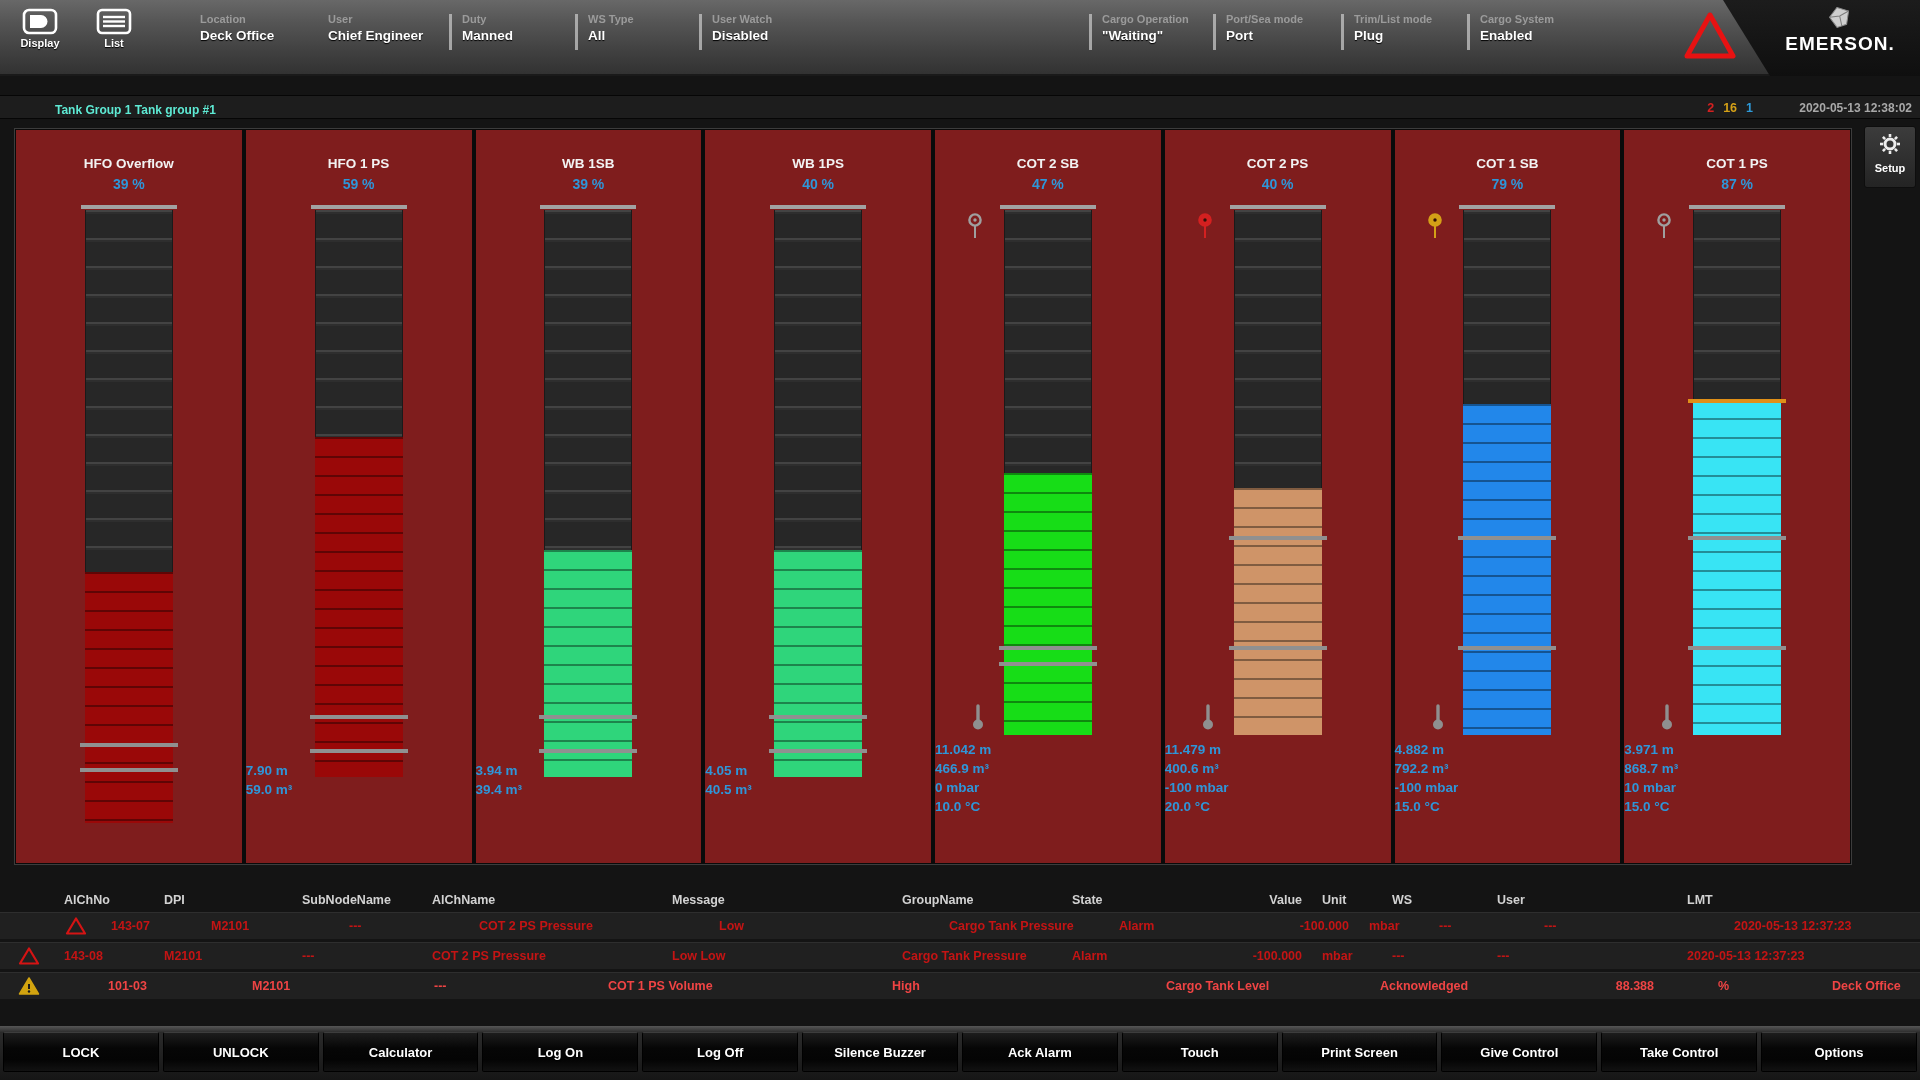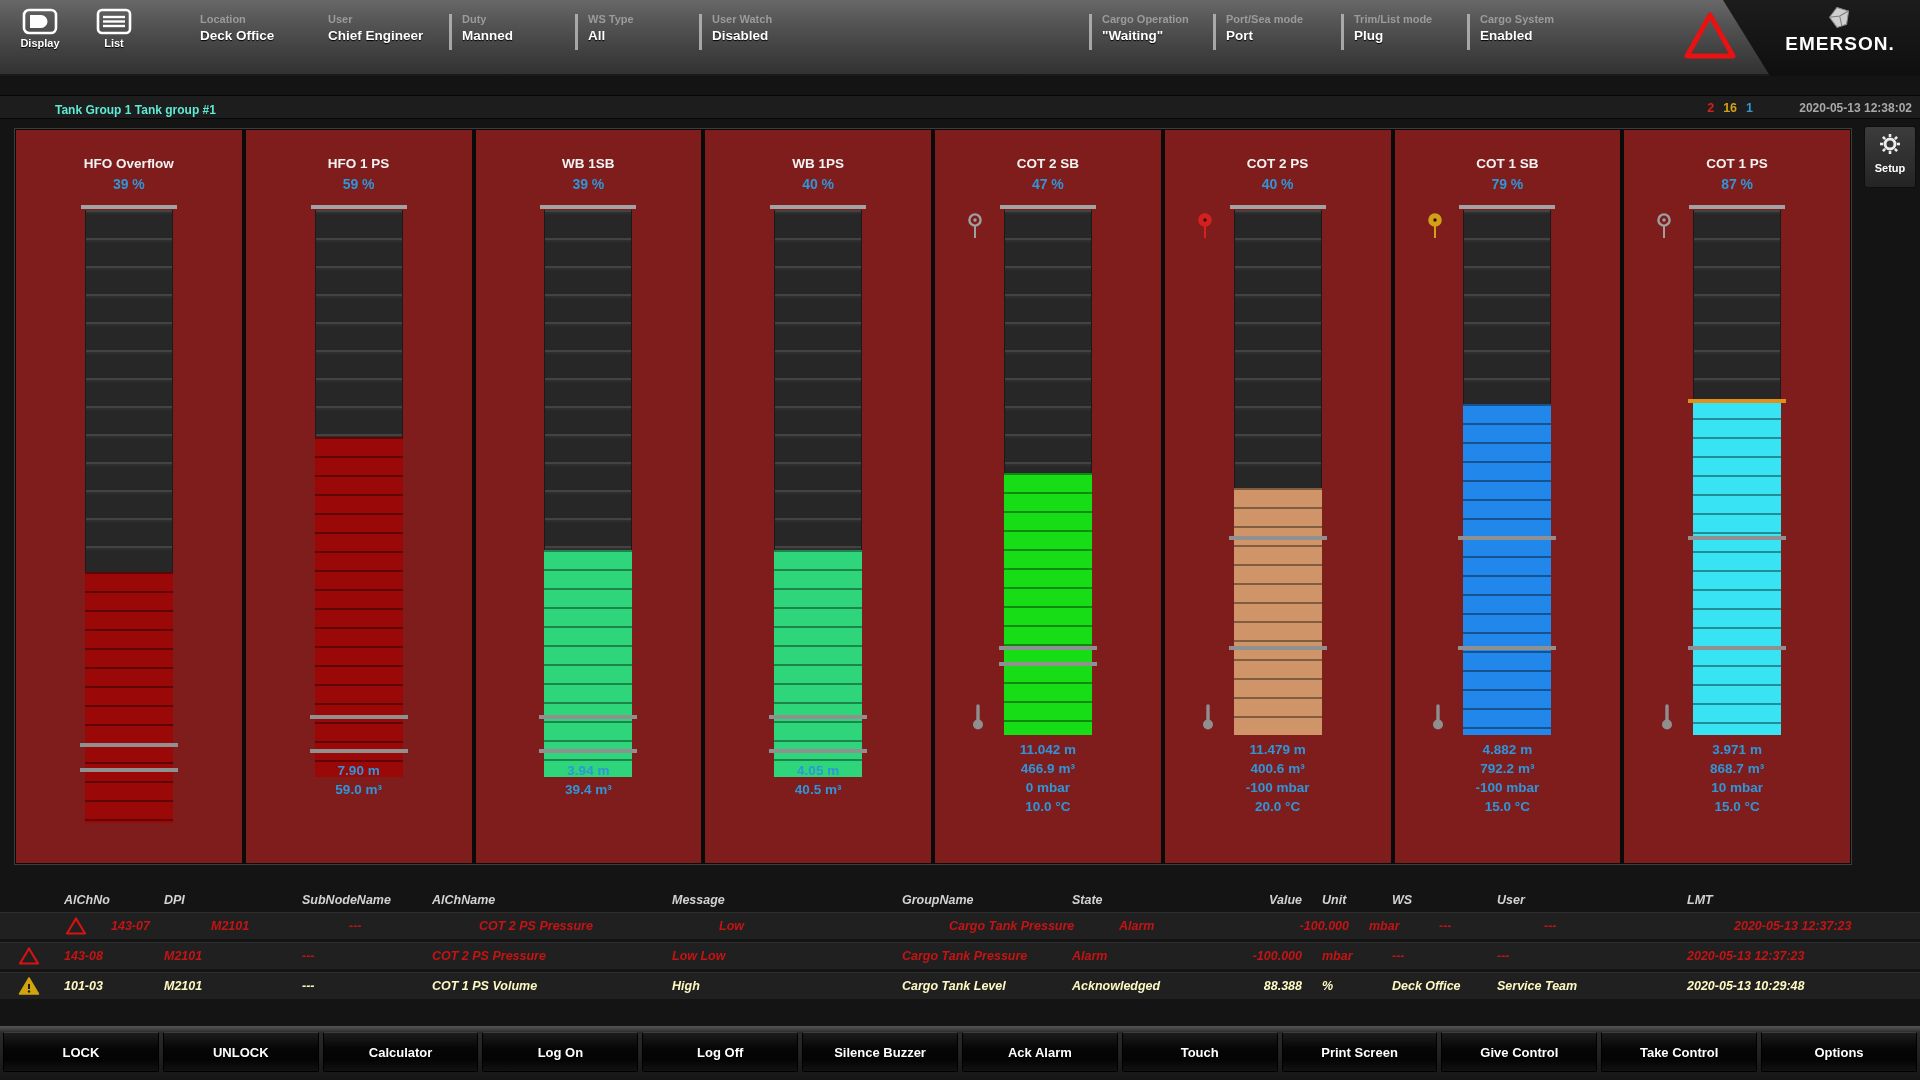--- a/index.html
+++ b/index.html
@@ -51,35 +51,35 @@
   .t-mid  .track { bottom:86px; }
   .t-cot  .track { bottom:128px; }
   .cap { position:absolute; top:-5px; left:-4px; right:-4px; height:4px; background:#a2a2a2; }
   .fill { position:absolute; left:0; right:0; bottom:0; height:var(--fill,0%);
     background-color:var(--fill-color,#555);
     background-image:repeating-linear-gradient(to bottom,rgba(0,0,0,.38) 0 2px,transparent 2px 19px); }
   .marker { position:absolute; left:-5px; right:-5px; height:4px; z-index:3; }
   .pin { position:absolute; left:32px; top:82px; }
   .thermo { position:absolute; left:36px; }
   .t-cot .thermo { bottom:132px; }
-  .vals { position:absolute; left:0; right:0; text-align:center; color:#2e96d9;
+  .vals { position:absolute; left:0; right:0; color:#2e96d9;
     font-size:13.5px; font-weight:700; line-height:19px; }
   .t-mid .vals { bottom:64px; }
   .t-cot .vals { bottom:47px; }
   .setup { position:absolute; left:1864px; top:126px; width:52px; height:62px; text-align:center;
     background:linear-gradient(180deg,#3c3c3c,#242424); border:1px solid #0e0e0e; border-radius:3px;
     cursor:pointer; padding-top:6px; }
   .setup .slabel { display:block; color:#fff; font-size:11px; font-weight:700; margin-top:3px; }
 
   
   .alarmtable { position:absolute; left:0; top:888px; width:1920px; }
   .trow { display:grid; grid-template-columns:58px 100px 138px 130px 240px 230px 170px 155px 95px 70px 105px 190px 1fr;
     align-items:center; height:27px; font-size:12.5px; font-weight:700; }
   .thead { height:24px; color:#d2d2d2; }
-  .trow > span { padding-left:6px; overflow:hidden; white-space:nowrap;font-style:italic; }
+  .trow > span { padding-left:6px; overflow:hidden; white-space:nowrap; }
   .trow .cicon { display:flex; justify-content:center; padding-left:0; }
   .trow .cval { text-align:right; padding-right:14px; }
   .drow { background:#202020; border-top:1px solid #2e2e2e; margin-bottom:3px; }
 
   
   .btnbar { position:absolute; left:0; bottom:0; width:1920px; height:54px;
     background:linear-gradient(180deg,#565656 0,#2b2b2b 12%,#161616 100%);
     display:flex; gap:4px; padding:6px 3px 8px 3px; }
   .bbtn { flex:1; background:linear-gradient(180deg,#1d1d1d 0,#060606 40%,#040404 70%,#121212 100%);
     border:1px solid #000; border-top:1px solid #3d3d3d; border-radius:2px;
@@ -401,21 +401,21 @@
       <span>Low Low</span>
       <span>Cargo Tank Pressure</span>
       <span>Alarm</span>
       <span class="cval">-100.000</span>
       <span>mbar</span>
       <span>---</span>
       <span>---</span>
       <span>2020-05-13 12:37:23</span>
     </div>
 
-    <div class="trow drow" style="color: #fef9c3;">
+    <div class="trow drow" style="color: #ef4444; gap: 44px;">
       <span class="cicon">
           <svg width="22" height="20" viewBox="0 0 22 20">
             <path d="M11 2 L20.5 18 L1.5 18 Z" fill="#d2a410" stroke="#d2a410" stroke-width="1.5" stroke-linejoin="round"></path>
             <line x1="11" y1="8" x2="11" y2="13" stroke="#1a1a1a" stroke-width="2"></line>
             <circle cx="11" cy="15.5" r="1.2" fill="#1a1a1a"></circle>
           </svg>
         </span>
       <span>101-03</span>
       <span>M2101</span>
       <span>---</span>

